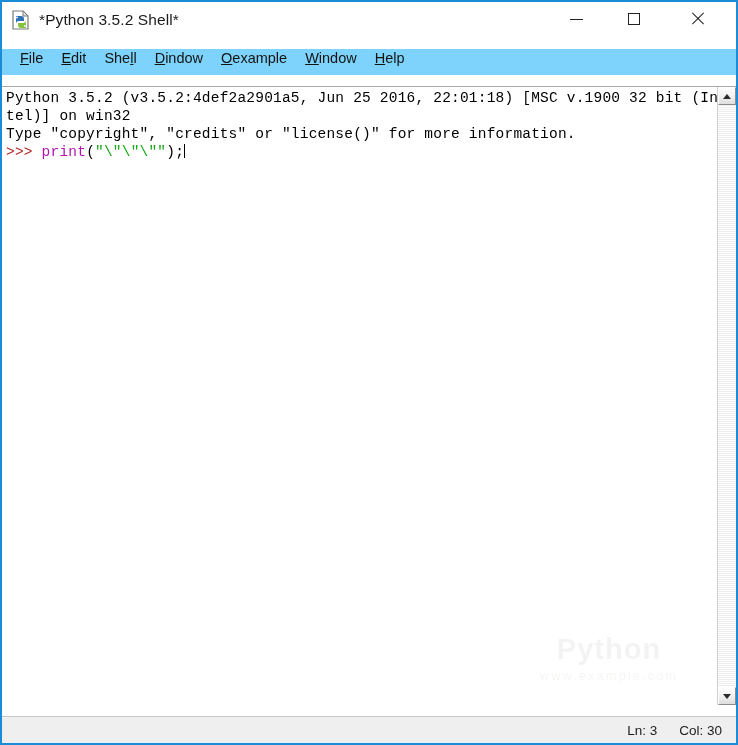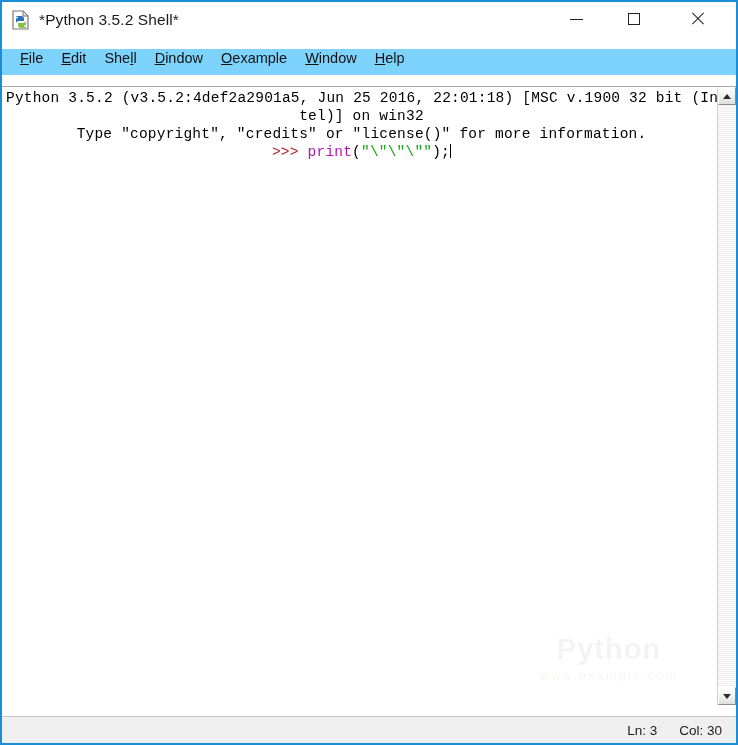--- a/index.html
+++ b/index.html
@@ -133,21 +133,20 @@
     position: absolute;
     left: 4px;
     top: 2px;
     right: 0;
     font-family: "Liberation Mono", "DejaVu Sans Mono", monospace;
     font-size: 14.5px;
     line-height: 18px;
     color: #000000;
     white-space: pre;
     letter-spacing: 0.2px;
-    text-align: center;
   }
   .tok-prompt { color: #b02828; }
   .tok-builtin { color: #b114b1; }
   .tok-string { color: #14a814; }
   .tok-plain  { color: #000000; }
   .caret {
     display: inline-block;
     width: 1px;
     height: 14px;
     background: #000;

